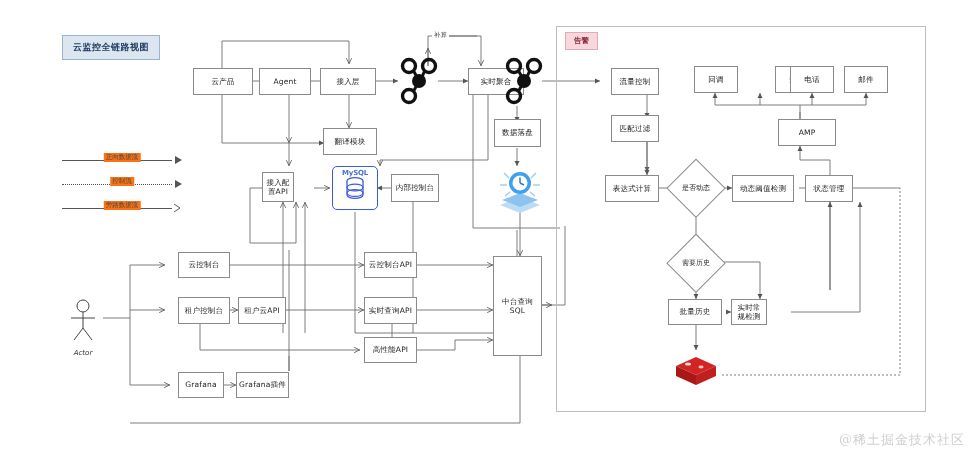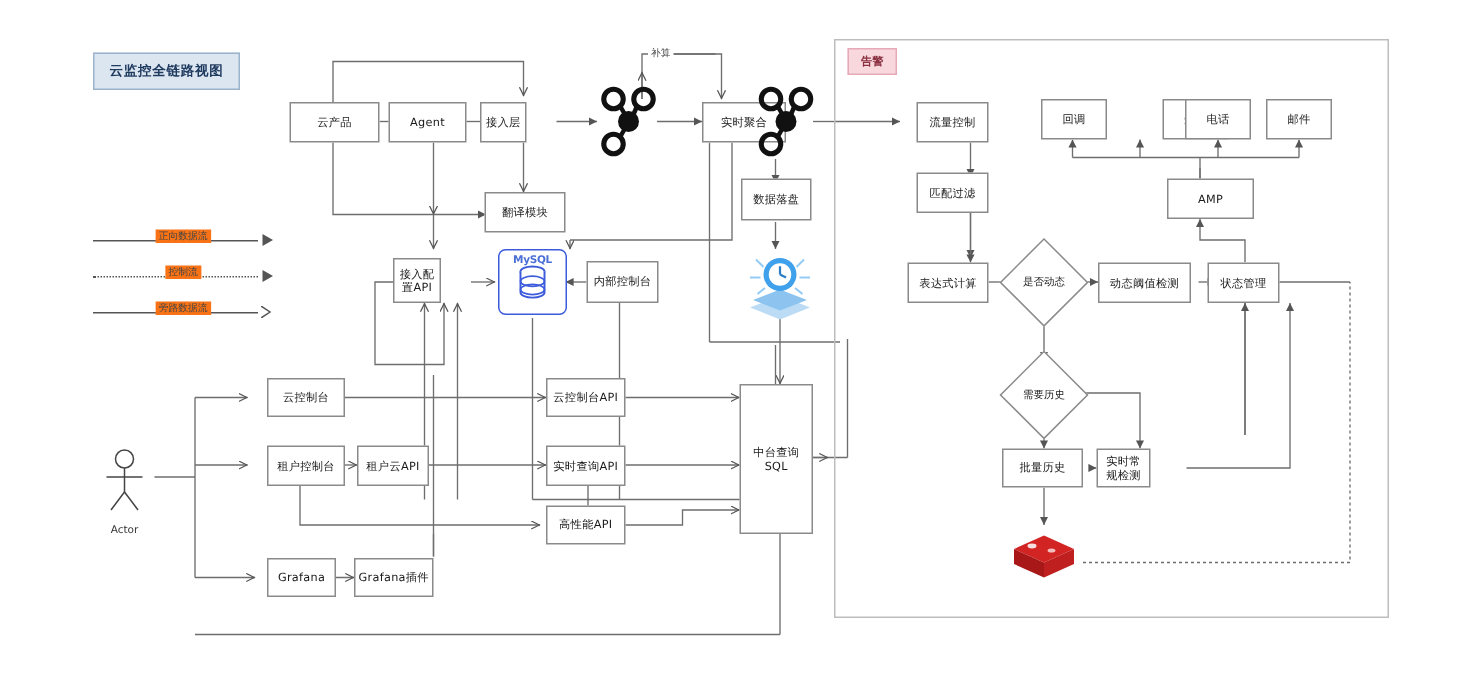--- a/index.html
+++ b/index.html
@@ -125,20 +125,21 @@
     right: 0; top: 4px;
     width: 0; height: 0;
     border-left: 7px solid #555;
     border-top: 4px solid transparent;
     border-bottom: 4px solid transparent;
   }
   .actor {
     position: absolute;
     width: 40px;
     text-align: center;
+    font-style: italic;
   }
   .actor-label {
     font-size: 7px;
     color: #333;
     margin-top: 1px;
   }
   .mysql-icon {
     position: absolute;
     box-sizing: border-box;
     border: 1.5px solid #3b5bdb;
@@ -341,21 +342,21 @@
       <line x1="17" y1="30" x2="26" y2="42" stroke="#444" stroke-width="1"></line>
     </svg>
     <div class="actor-label">Actor</div>
   </div>
 
   <div class="alarm-group" style="left:556px; top:26px; width:368px; height:384px;"></div>
   <div class="alarm-badge" style="left:565px; top:32px;">告警</div>
 
   <div class="node" style="left:193px; top:68px; width:60px; height:27px;">云产品</div>
   <div class="node" style="left:259px; top:68px; width:52px; height:27px;">Agent</div>
-  <div class="node" style="left:320px; top:68px; width:31px; height:27px;text-align:center;">接入层</div>
+  <div class="node" style="left:320px; top:68px; width:56px; height:27px;text-align:center;">接入层</div>
   <div class="node" style="left:323px; top:128px; width:54px; height:27px;">翻译模块</div>
   <div class="node" style="left:468px; top:68px; width:56px; height:27px;">实时聚合</div>
   <div class="node" style="left:494px; top:119px; width:47px; height:28px;">数据落盘</div>
 
   <div style="position:absolute; left:432px; top:31px; background:#fff; font-size:6.5px; color:#444; padding:0 2px;">补算</div>
 
   <div class="kafka-icon" style="left:400px; top:57px;">
     <svg width="38" height="48" viewBox="0 0 38 48">
       <circle cx="9" cy="9" r="6.5" fill="none" stroke="#111" stroke-width="3.4"></circle>
       <circle cx="9" cy="39" r="6.5" fill="none" stroke="#111" stroke-width="3.4"></circle>
@@ -454,14 +455,15 @@
   <div class="redis-icon" style="left:672px; top:352px;">
     <svg width="48" height="40" viewBox="0 0 48 40">
       <path d="M4,14 L24,5 L44,14 L24,23 Z" fill="#d32424"></path>
       <path d="M4,14 L4,24 L24,33 L24,23 Z" fill="#a81818"></path>
       <path d="M44,14 L44,24 L24,33 L24,23 Z" fill="#bf1f1f"></path>
       <ellipse cx="16" cy="12" rx="3" ry="1.6" fill="#fff" opacity="0.85"></ellipse>
       <ellipse cx="29" cy="15" rx="2.6" ry="1.4" fill="#fff" opacity="0.7"></ellipse>
     </svg>
   </div>
 
+  <div class="watermark">@稀土掘金技术社区</div>
 
 </div>
 
 </body></html>

